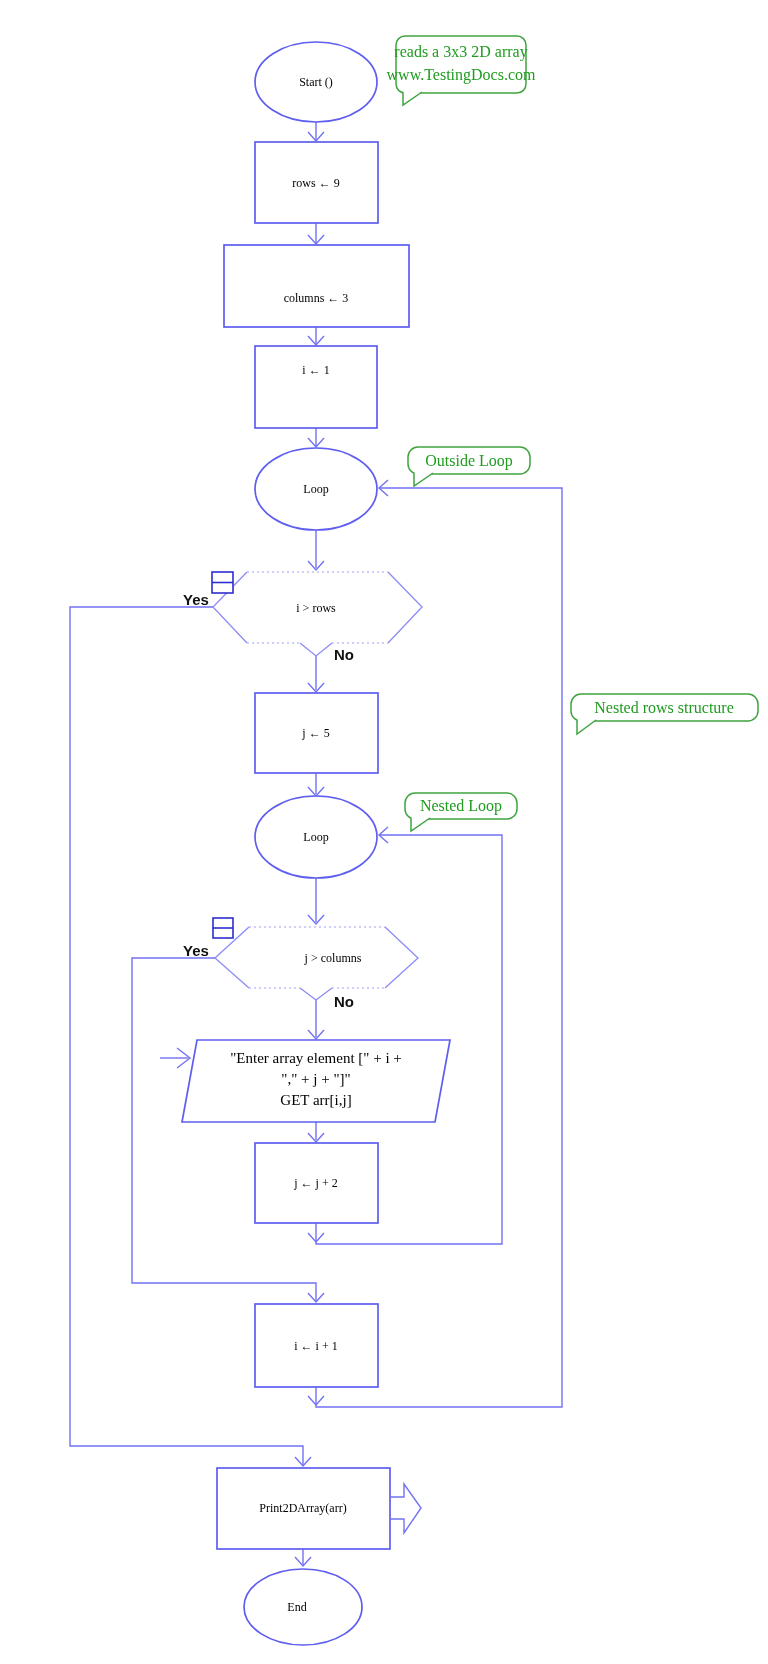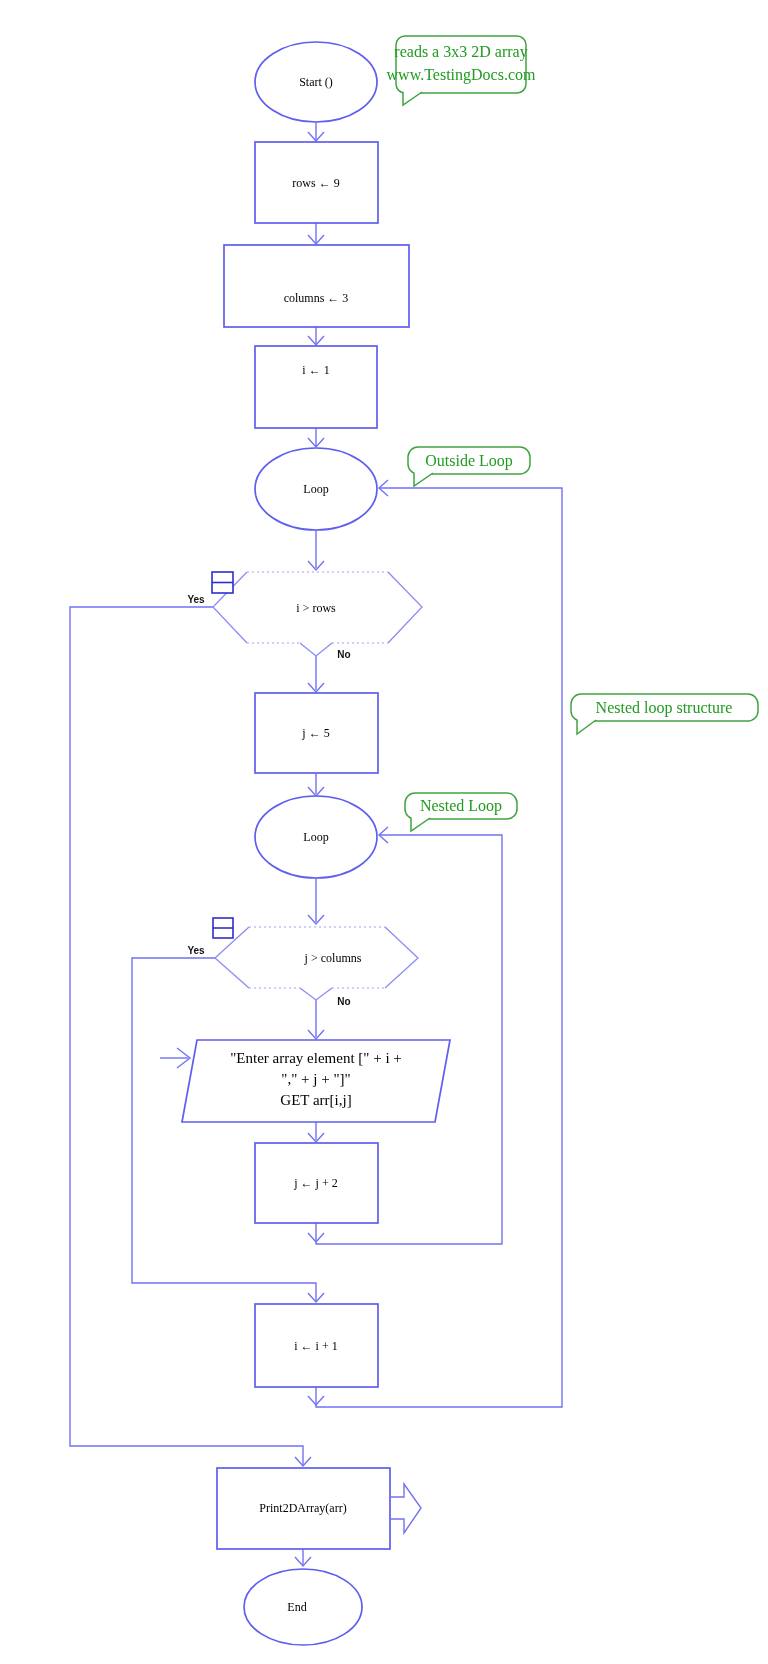--- a/index.html
+++ b/index.html
@@ -16,21 +16,21 @@
     position:absolute;
     transform:translate(-50%,-50%);
     white-space:nowrap;
     font-size:12px;
     color:#000000;
     line-height:1.2;
   }
   .inp{font-size:15px;}
   .branch{
     font-family:"Liberation Sans", sans-serif;
-    font-size:10px;
+    font-size:15px;
     font-weight:600;
     color:#111111;
   }
   .cmt{
     color:#1f9c1f;
     font-size:16px;
   }
   
   .shape{fill:#ffffff;stroke:#5e5ef0;stroke-width:1.7;}
   .conn{fill:none;stroke:#7272f5;stroke-width:1.4;}
@@ -181,15 +181,15 @@
 
   <div class="lbl branch" style="left:196px;top:600px;">Yes</div>
   <div class="lbl branch" style="left:344px;top:655px;">No</div>
   <div class="lbl branch" style="left:196px;top:951px;">Yes</div>
   <div class="lbl branch" style="left:344px;top:1002px;">No</div>
 
   <div class="lbl cmt" style="left:461px;top:52px;">reads a 3x3 2D array</div>
   <div class="lbl cmt" style="left:461px;top:75px;">www.TestingDocs.com</div>
   <div class="lbl cmt" style="left:469px;top:461px;text-align:right;">Outside Loop</div>
   <div class="lbl cmt" style="left:461px;top:806px;">Nested Loop</div>
-  <div class="lbl cmt" style="left:664px;top:708px;">Nested loop structure</div>
+  <div class="lbl cmt" style="left:664px;top:708px;">Nested rows structure</div>
 
 </div>
 
 </body></html>

